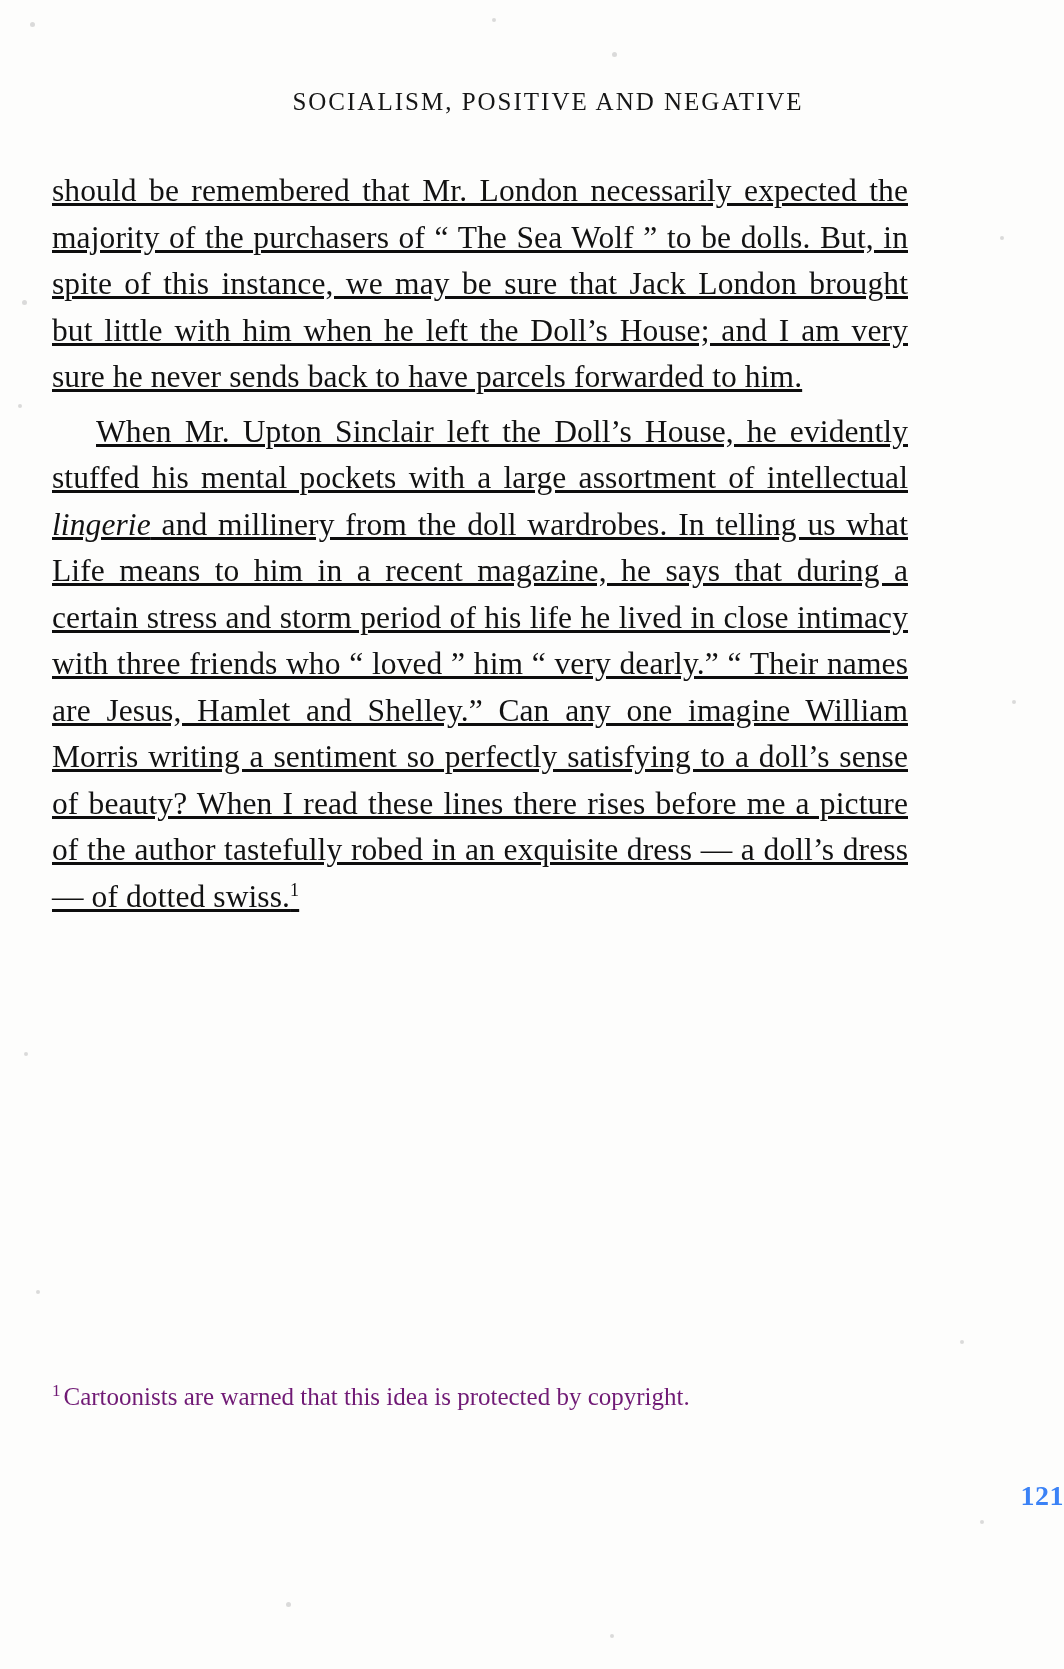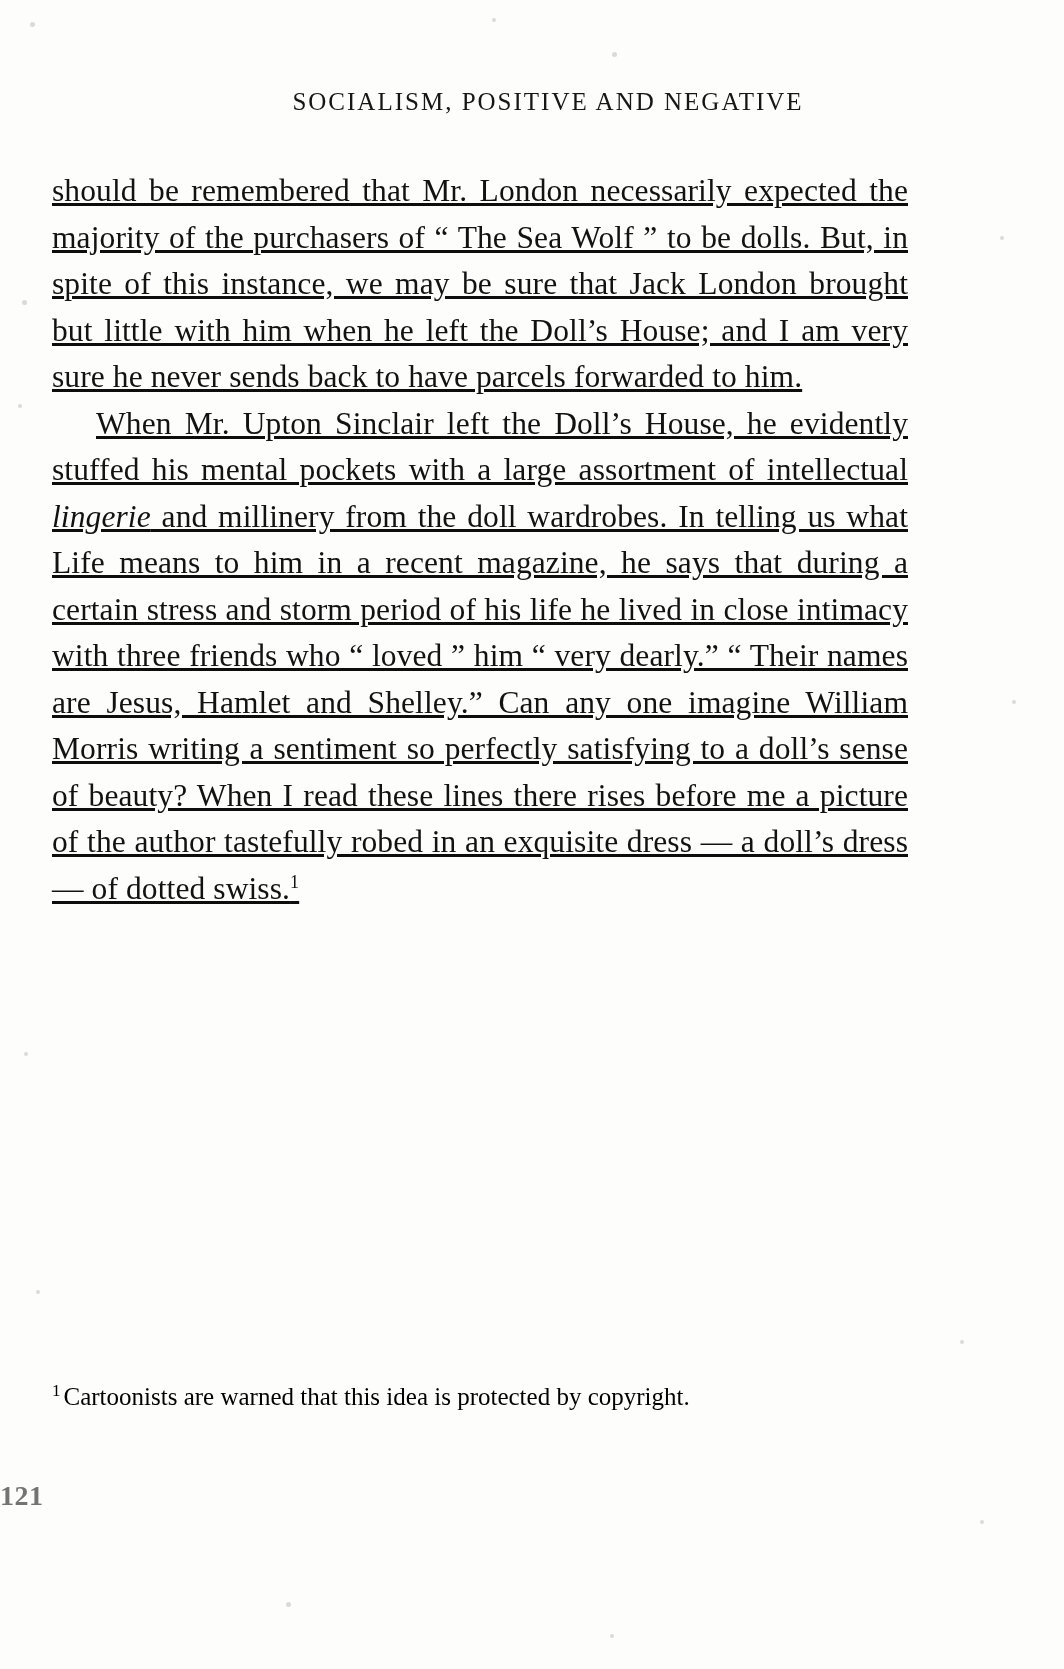--- a/index.html
+++ b/index.html
@@ -52,21 +52,21 @@
   .para {
     margin: 0;
     font-size: 31.5px;
     line-height: 46.5px;
     text-align: justify;
     text-justify: inter-word;
     color: #121212;
     letter-spacing: 0.1px;
   }
   .para + .para {
-    margin-top: 0;
+    margin-top: 8px;
   }
   .indent {
     text-indent: 44px;
   }
   .it { font-style: italic; }
   sup {
     font-size: 18px;
     vertical-align: super;
     line-height: 0;
   }
@@ -80,37 +80,37 @@
     background: transparent;
   }
   .footnote {
     position: absolute;
     top: 1378px;
     left: 52px;
     width: 856px;
     font-size: 25px;
     line-height: 37px;
     text-align: justify;
-    color: #000000;
+    color: #701a75;
   }
   .footnote .fnmark {
     font-size: 17px;
     vertical-align: super;
     line-height: 0;
     margin-right: 3px;
   }
   .folio {
     position: absolute;
     top: 1480px;
     left: 0;
     width: 100%;
-    text-align: left;
+    text-align: right;
     font-size: 28px;
     font-weight: bold;
-    color: #737373;
+    color: #3b82f6;
     letter-spacing: 0.5px;
   }
 </style>
 </head>
 <body>
 
 <div class="page">
 
   <div class="speckle" style="left:30px;  top:22px;  width:5px; height:5px;"></div>
   <div class="speckle" style="left:492px; top:18px;  width:4px; height:4px;"></div>

